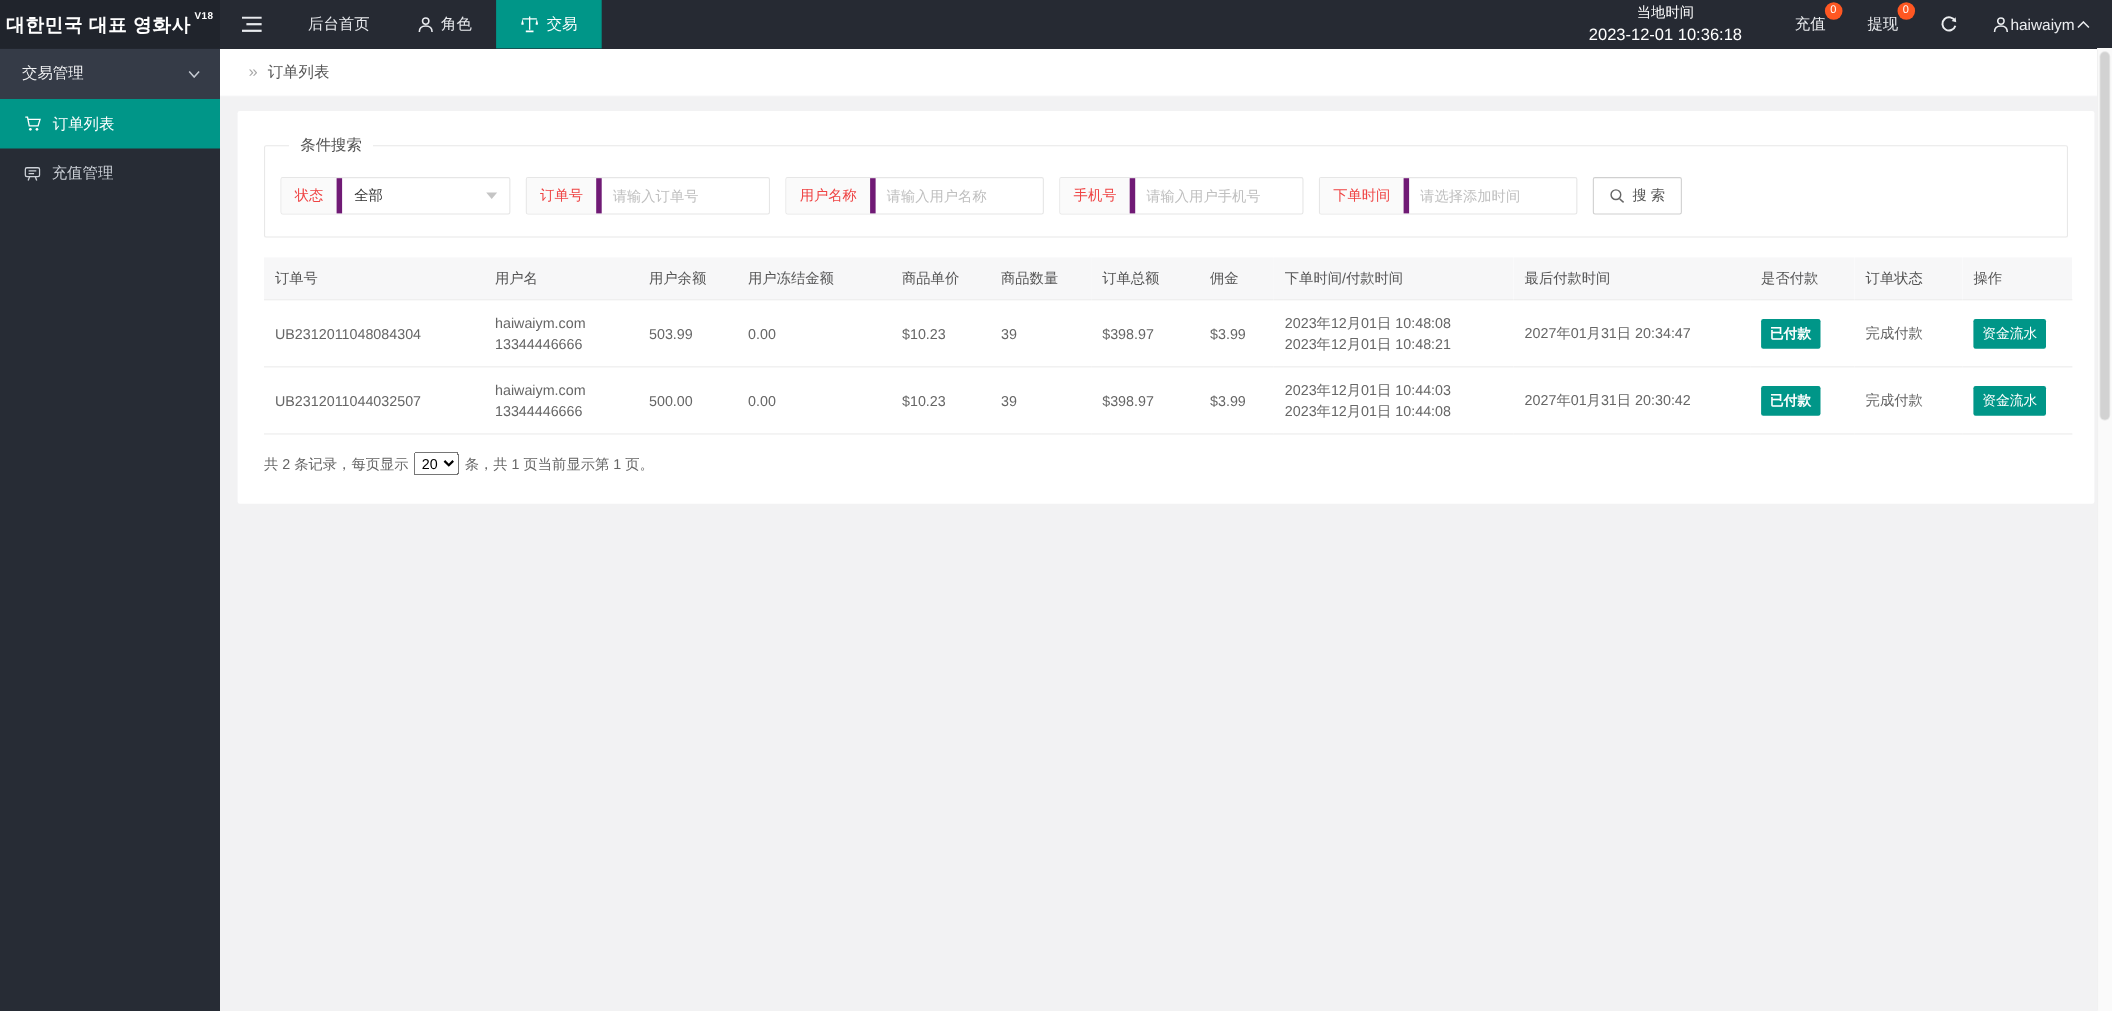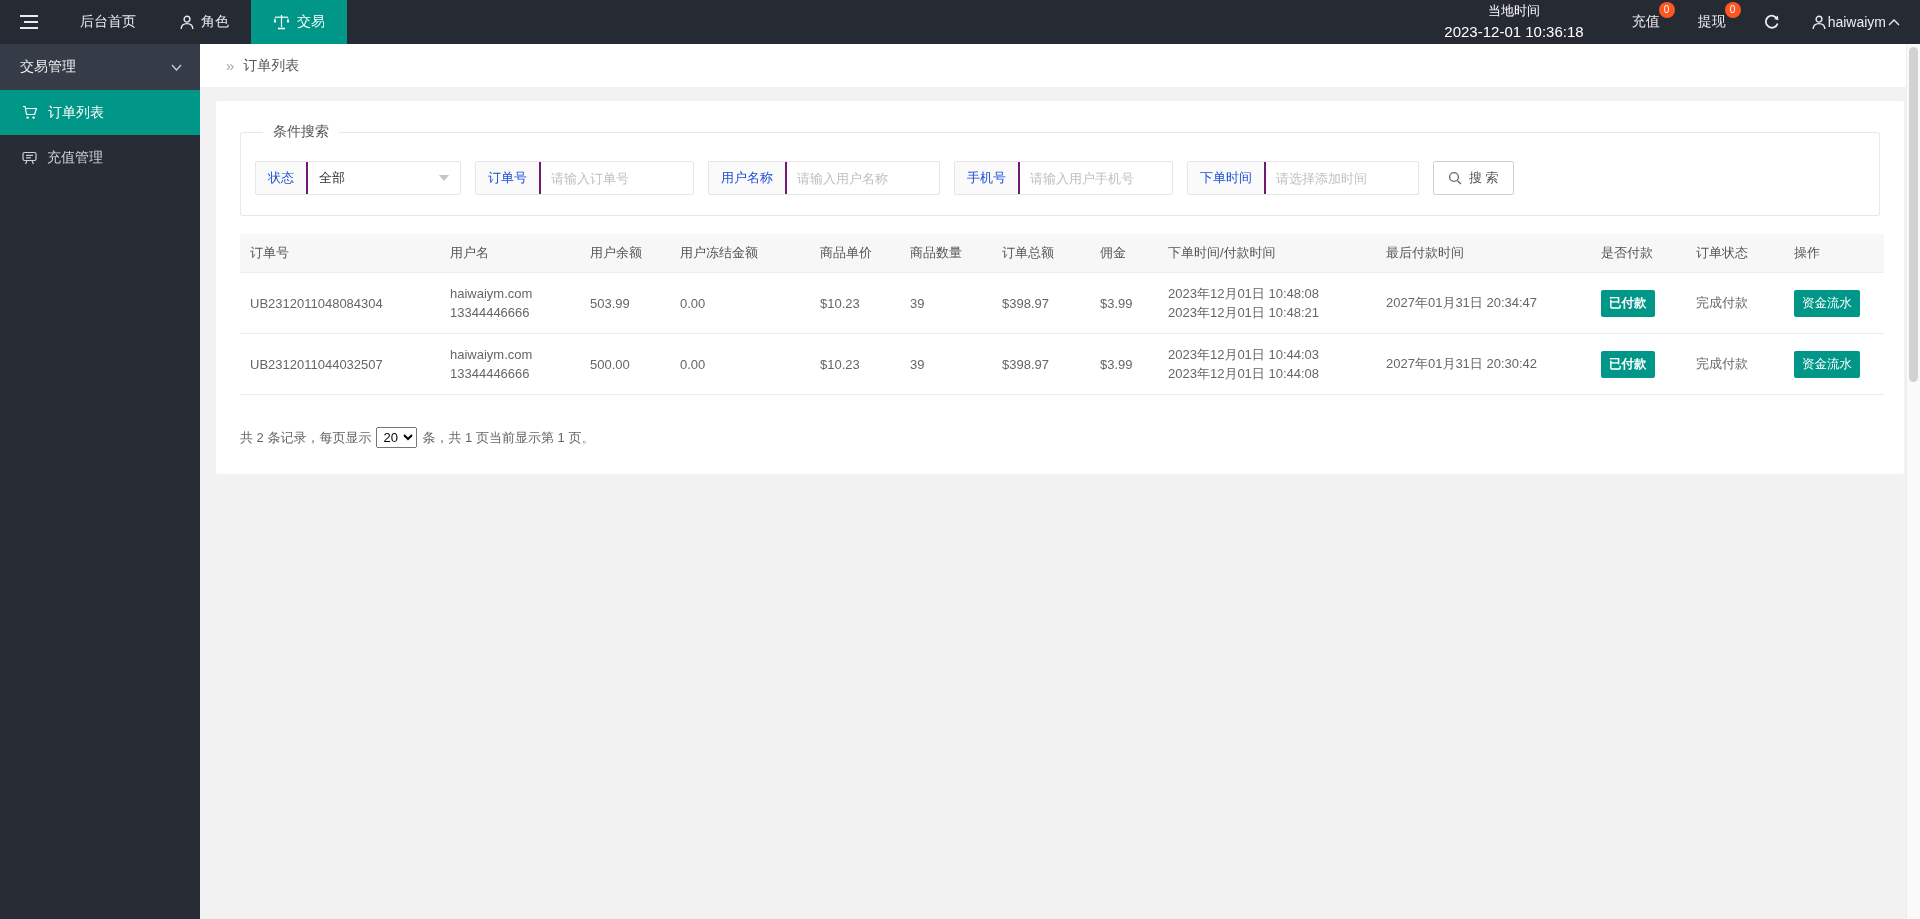--- a/index.html
+++ b/index.html
@@ -42,21 +42,21 @@
     padding-left:26px; gap:9px; font-size:14px; color:#555; border-bottom:1px solid #f2f2f3; }
   .breadcrumb .sep { color:#a8a8a8; font-size:15px; }
   .content { padding:13px 16px; }
   .card { background:#fff; border-radius:2px; padding:22px 24px 26px; min-height:356px; }
 
   fieldset.search { border:1px solid #e8e8e8; border-radius:2px; padding:16px 14px 20px; }
   fieldset.search legend { font-size:14px; color:#555; padding:0 10px; margin-left:8px; }
   .form-row { display:flex; align-items:center; gap:14px; margin-top:4px; }
   .igroup { display:flex; height:34px; border:1px solid #e6e6e6; border-radius:2px; background:#fff; }
   .ilabel { display:flex; align-items:center; padding:0 12px; background:#fafafa;
-    border-right:2px solid #701a75; font-size:13px; color:#1d4ed8; white-space:nowrap;text-align:center; }
+    border-right:5px solid #701a75; font-size:13px; color:#ef4444; white-space:nowrap;text-align:center; }
   .igroup input { border:none; outline:none; padding:0 10px; width:152px; font-size:13px;
     color:#333; font-family:inherit; background:transparent; }
   .igroup input::placeholder { color:#bfbfbf; }
   .select-box { display:flex; align-items:center; justify-content:space-between; width:152px;
     padding:0 11px; font-size:13px; color:#333; cursor:pointer; }
   .caret-down { width:0; height:0; border-left:5px solid transparent; border-right:5px solid transparent;
     border-top:6px solid #c5c5c5; }
   .search-btn { height:34px; display:flex; align-items:center; gap:7px; padding:0 14px;
     background:#fff; border:1px solid #d0d0d0; border-radius:2px; font-size:13px; color:#555;
     cursor:pointer; font-family:inherit; }
@@ -66,35 +66,39 @@
     text-align:left; padding:10px 10px; border-bottom:1px solid #ececec; overflow:hidden; white-space:nowrap; }
   table.orders td { font-size:13px; color:#666; padding:11px 10px; border-bottom:1px solid #ececec;
     vertical-align:middle; overflow:hidden; }
   table.orders tbody tr { height:59px; }
   .two-line div { line-height:19px; white-space:nowrap; }
   .badge-paid { display:inline-block; background:#009688; color:#fff; font-size:12.5px;
     padding:5px 8px; border-radius:2px;font-weight:bold; }
   .btn-flow { display:inline-block; background:#009688; color:#fff; font-size:12.5px;
     padding:5px 8px; border-radius:2px; border:none; cursor:pointer; font-family:inherit; }
 
-  .pager { margin-top:32px; font-size:13px; color:#666; display:flex; align-items:center; }
+  .pager { margin-top:16px; font-size:13px; color:#666; display:flex; align-items:center; }
   .pager select { font-size:13px; margin:0 5px; padding:1px 2px; font-family:inherit; }
 
   
   .scrollbar { position:fixed; right:0; top:44px; bottom:0; width:14px; background:#fafafa;
     border-left:1px solid #ececec; z-index:60; }
   .scroll-thumb { position:absolute; top:3px; left:2px; width:9px; height:335px;
     background:#d2d2d2; border-radius:5px; }
 
   svg { display:block; }
 </style>
 </head>
 <body>
 
 <header class="topbar">
+  <div class="logo">
+    <span>대한민국 대표 영화사</span>
+    <sup>V18</sup>
+  </div>
 
   <div class="hamburger">
     <span>
       <svg width="18" height="14" viewBox="0 0 18 14">
         <rect x="0" y="0" width="18" height="2" fill="#e8eaee"></rect>
         <rect x="4" y="6" width="14" height="2" fill="#e8eaee"></rect>
         <rect x="0" y="12" width="18" height="2" fill="#e8eaee"></rect>
       </svg>
     </span>
   </div>

